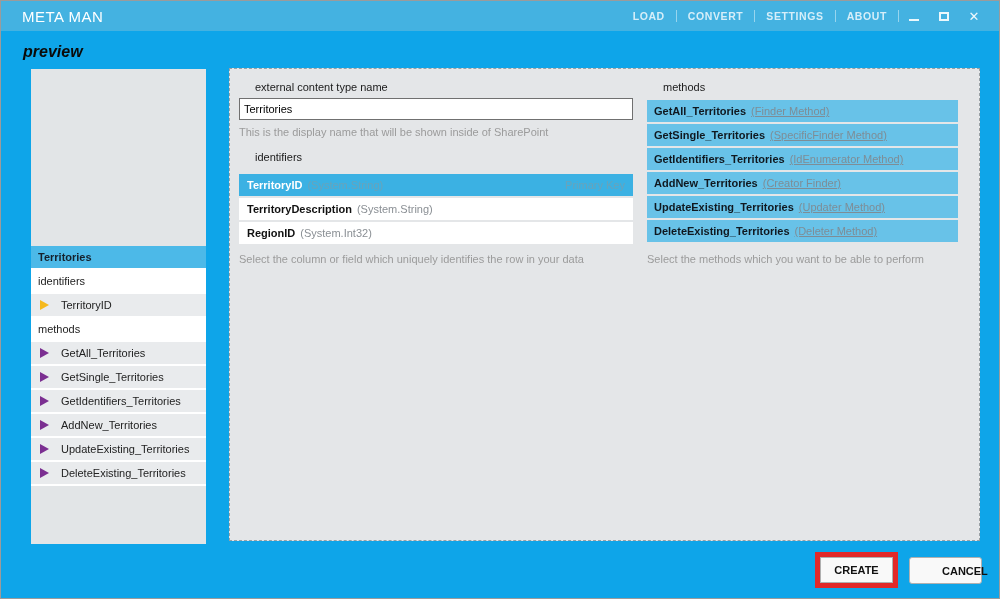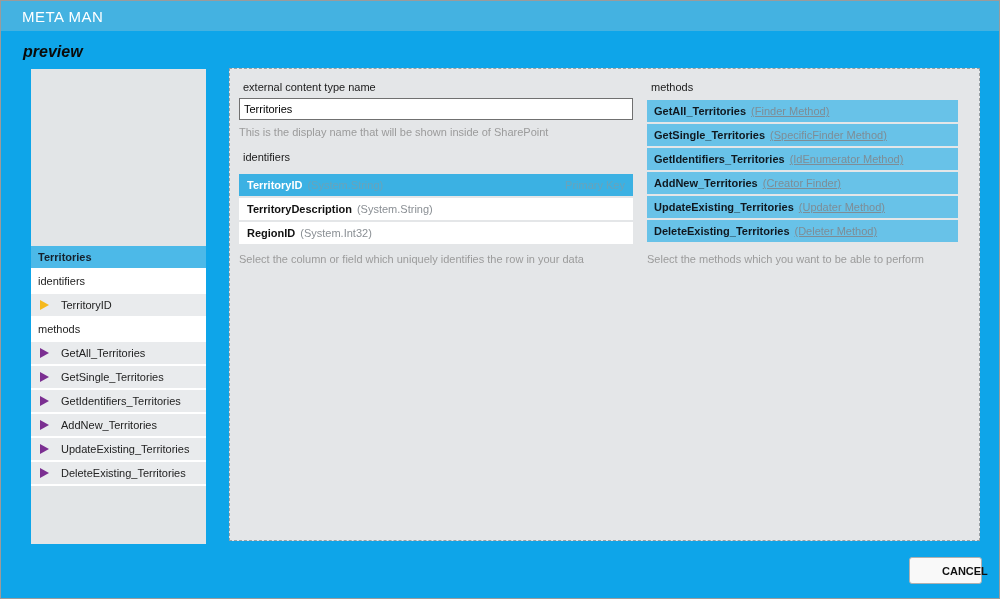--- a/index.html
+++ b/index.html
@@ -67,21 +67,21 @@
   .tri.purple { border-left-color: var(--icon_purple, #7b2f91); }
 
   
   .main-panel {
     position: absolute; left: 228px; top: 67px; width: 751px; height: 473px;
     background: #e4e6e8; border: 1px dashed #9aa0a4;
   }
   .col { position: absolute; top: 0; }
   .col.left  { left: 9px;  width: 394px; }
   .col.right { left: 417px; width: 311px; }
-  .field-label { position: absolute; left: 4px; font-size: 11px; color: #1a1a1a; }
+  .field-label { position: absolute; left: 16px; font-size: 11px; color: #1a1a1a; }
   .help-text   { position: absolute; left: 0; font-size: 11px; color: #9b9b9b; white-space: nowrap; }
 
   .name-input {
     position: absolute; left: 0; top: 29px; width: 100%; height: 22px;
     border: 1px solid #707070; background: #fff; font-size: 11px; color: #000;
     padding: 0 4px; font-family: "Liberation Sans", "DejaVu Sans", sans-serif;
   }
 
   .list { position: absolute; left: 0; right: 0; }
   .list-row {
@@ -121,20 +121,39 @@
   .create-outline .btn { height: 26px; border-radius: 0; }
   .btn.cancel { position: absolute; left: 908px; top: 556px; height: 27px; border-radius: 3px; padding-left: 32px; }
 </style>
 </head>
 <body>
 
 <div class="window">
 
   <div class="titlebar">
     <span class="app-title">META MAN</span>
+    <div class="menu">
+        <span class="menu-item">LOAD</span>
+        <span class="menu-sep"></span>
+        <span class="menu-item">CONVERT</span>
+        <span class="menu-sep"></span>
+        <span class="menu-item">SETTINGS</span>
+        <span class="menu-sep"></span>
+        <span class="menu-item">ABOUT</span>
+        <span class="menu-sep"></span>
+        <span class="win-btn minimize-button">
+          <span></span>
+        </span>
+        <span class="win-btn maximize-button">
+          <span></span>
+        </span>
+        <span class="win-btn close-button">
+          <span>✕</span>
+        </span>
+      </div>
   </div>
 
   <div class="heading preview">preview</div>
 
   <div class="preview-panel">
     <div class="tree" id="tree-list">
         <div class="tree-row root">
           <span class="label">Territories</span>
         </div>
         <div class="tree-row section">
@@ -222,15 +241,18 @@
           </div>
           <div class="list-row method">
             <span class="row-name">DeleteExisting_Territories</span>
             <span class="row-type">(Deleter Method)</span>
           </div>
         </div>
       <div class="help-text help-methods">Select the methods which you want to be able to perform</div>
     </div>
   </div>
 
+  <div class="create-outline">
+    <button class="btn">CREATE</button>
+  </div>
   <button class="btn cancel">CANCEL</button>
 
 </div>
 
 </body></html>

